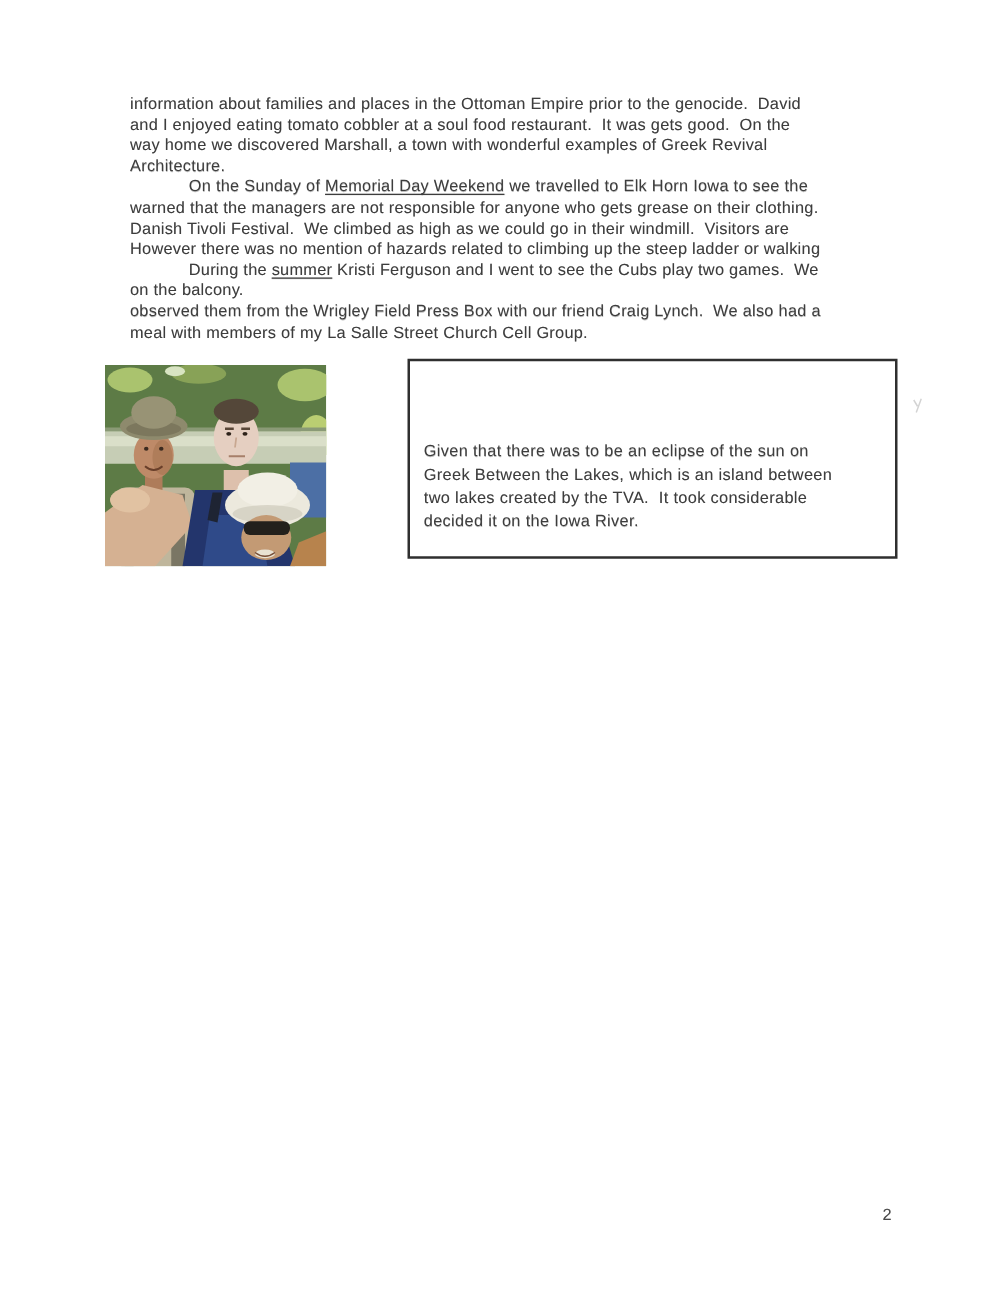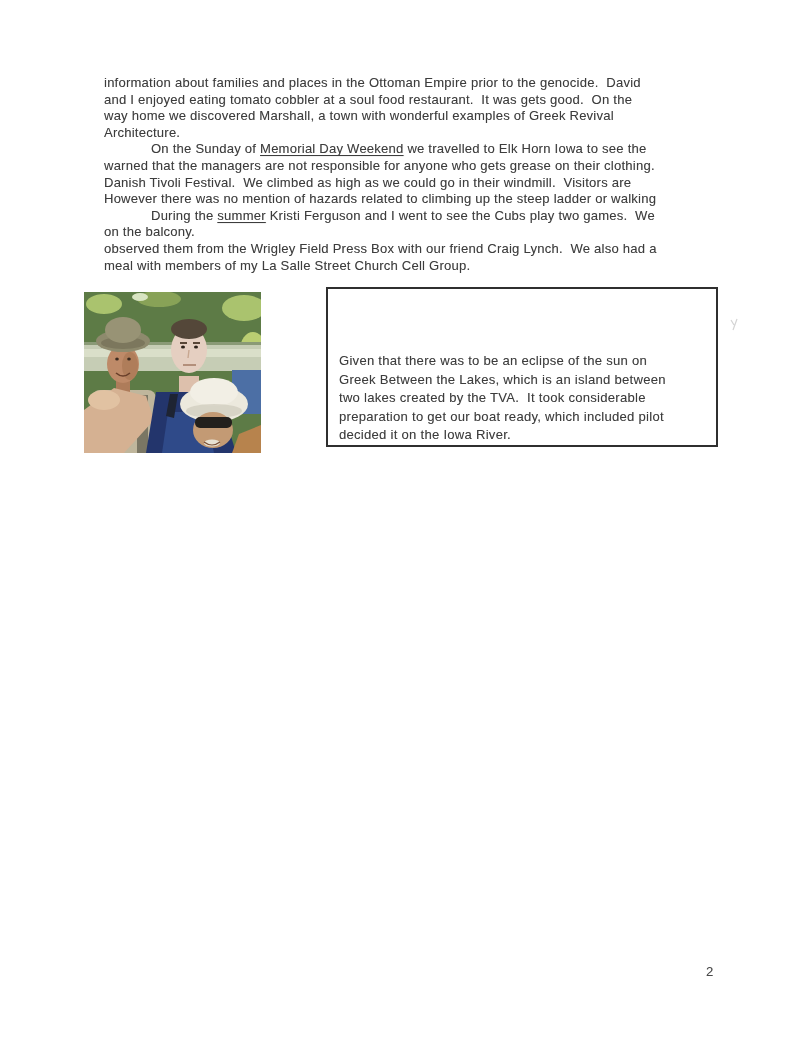--- a/index.html
+++ b/index.html
@@ -126,21 +126,20 @@
       <path d="M120,150 Q128,156 136,150" stroke="#7a4e34" stroke-width="1.2" fill="none"></path>
       <polygon points="155,142 177,133 177,161 148,161" fill="#b9834a"></polygon>
     </g>
   </svg>
 
   <div class="callout">
     <div class="callout-text">
         <div class="line">Given that there was to be an eclipse of the sun on</div>
         <div class="line">Greek Between the Lakes, which is an island between</div>
         <div class="line">two lakes created by the TVA.  It took considerable</div>
-        <div class="line">preparation to get our boat ready, which included pilot</div>
         <div class="line">decided it on the Iowa River.</div>
       </div>
   </div>
 
   <svg class="scan-artifact" viewBox="0 0 10 14" xmlns="http://www.w3.org/2000/svg">
     <path d="M2,2 L5,7 M8,1 L4,12" stroke="#b0b0b0" stroke-width="1.2" fill="none"></path>
   </svg>
 
   <div class="page-number">2</div>
 

